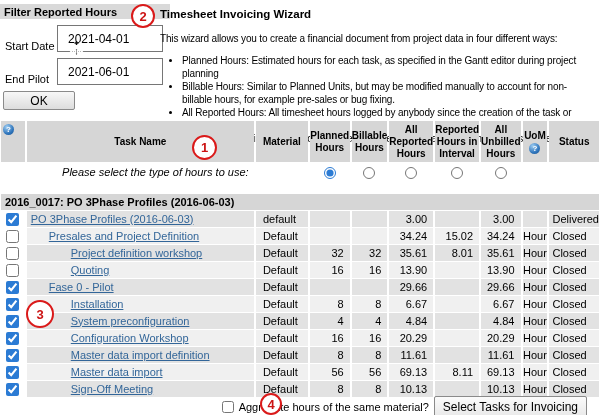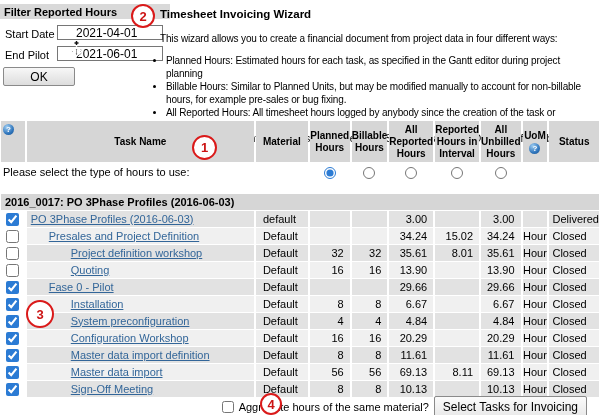--- a/index.html
+++ b/index.html
@@ -5,41 +5,41 @@
   * { box-sizing: border-box; margin: 0; padding: 0; }
   html, body { width: 602px; height: 415px; }
   body { font-family: "Liberation Sans", sans-serif; background: #fff; position: relative; overflow: hidden; color: #000; }
   input { accent-color: #2b7bd4; }
 
   
   .filter-panel { position: absolute; left: 0; top: 4px; width: 170px; }
   .filter-header { background: #d9d9d9; font-weight: bold; font-size: 11px; padding: 2px 4px; height: 15px; }
   .field-row { display: flex; align-items: flex-end; margin: 6px 0 0 5px; }
   .field-row label { font-size: 11px; width: 52px; }
-  .date-input { width: 106px; height: 15px; border: 1px solid #767676; font-size: 12px; font-family: "Liberation Sans", sans-serif; padding: 0 18px; }
+  .date-input { width: 106px; height: 27px; border: 1px solid #767676; font-size: 12px; font-family: "Liberation Sans", sans-serif; padding: 0 10px; }
   .ok-button { margin: 6px 0 0 3px; width: 72px; height: 19px; font-size: 12px; font-family: "Liberation Sans", sans-serif; background: linear-gradient(#f7f7f7, #dddddd); border: 1px solid #8a8a8a; border-radius: 2px; }
   .cursor-overlay { position: absolute; left: 68px; top: 36px; z-index: 5; }
 
   
   .wizard { position: absolute; left: 160px; top: 8px; width: 425px; font-size: 10px; letter-spacing: -0.15px; line-height: 13px; }
   .wizard h1 { font-size: 11.5px; font-weight: bold; letter-spacing: 0; margin-bottom: 11px; }
   .wizard p { margin-bottom: 9px; }
-  .wizard ul { margin-left: 6px; }
+  .wizard ul { margin-left: 22px; }
   .wizard li { margin: 0; }
 
   
   table.main { position: absolute; left: -1px; top: 120px; border-collapse: separate; border-spacing: 2px 1px; table-layout: fixed; }
   col.c-cb { width: 24px; } col.c-task { width: 228px; } col.c-mat { width: 52px; }
   col.c-pl { width: 40px; } col.c-bi { width: 34px; } col.c-ar { width: 40px; }
   col.c-iv { width: 43px; } col.c-ub { width: 35px; } col.c-uom { width: 25px; } col.c-st { width: 45px; }
   th { background: #d6d6d6; font-size: 10px; font-weight: bold; text-align: center; vertical-align: middle; height: 41px; line-height: 12px; padding: 0; }
   th.th-first { vertical-align: top; text-align: left; padding: 2px 0 0 2px; }
   .help-icon { display: inline-flex; width: 11px; height: 11px; border-radius: 50%; background: radial-gradient(circle at 35% 28%, #9ecdf2, #2e74bb 62%, #1c5490); color: #fff; font-size: 8px; font-weight: bold; align-items: center; justify-content: center; line-height: 11px; }
   .radio-row td { background: #fff; height: 18px; text-align: center; }
-  .radio-row td.prompt { text-align: left; font-size: 11px; padding-left: 2px; }
+  .radio-row td.prompt { text-align: center; font-size: 11px; padding-left: 2px; font-style: italic; }
   .radio-row input { width: 12px; height: 12px; vertical-align: middle; }
   .spacer-row td { background: #fff; height: 11px; }
   .group-row td { background: #d6d6d6; font-size: 11px; font-weight: bold; padding: 2px 0 2px 4px; height: 16px; }
   tr.task { height: 16px; }
   tr.shade-a td { background: #e2e2e2; }
   tr.shade-b td { background: #f0f0f0; }
   tr.task td { font-size: 11px; padding: 0; line-height: 15px; overflow: hidden; white-space: nowrap; }
   tr.task td.cb-cell { background: transparent; text-align: center; }
   tr.task td.cb-cell input { width: 13px; height: 13px; vertical-align: middle; }
   td.task-cell a { color: #336699; text-decoration: underline; }

